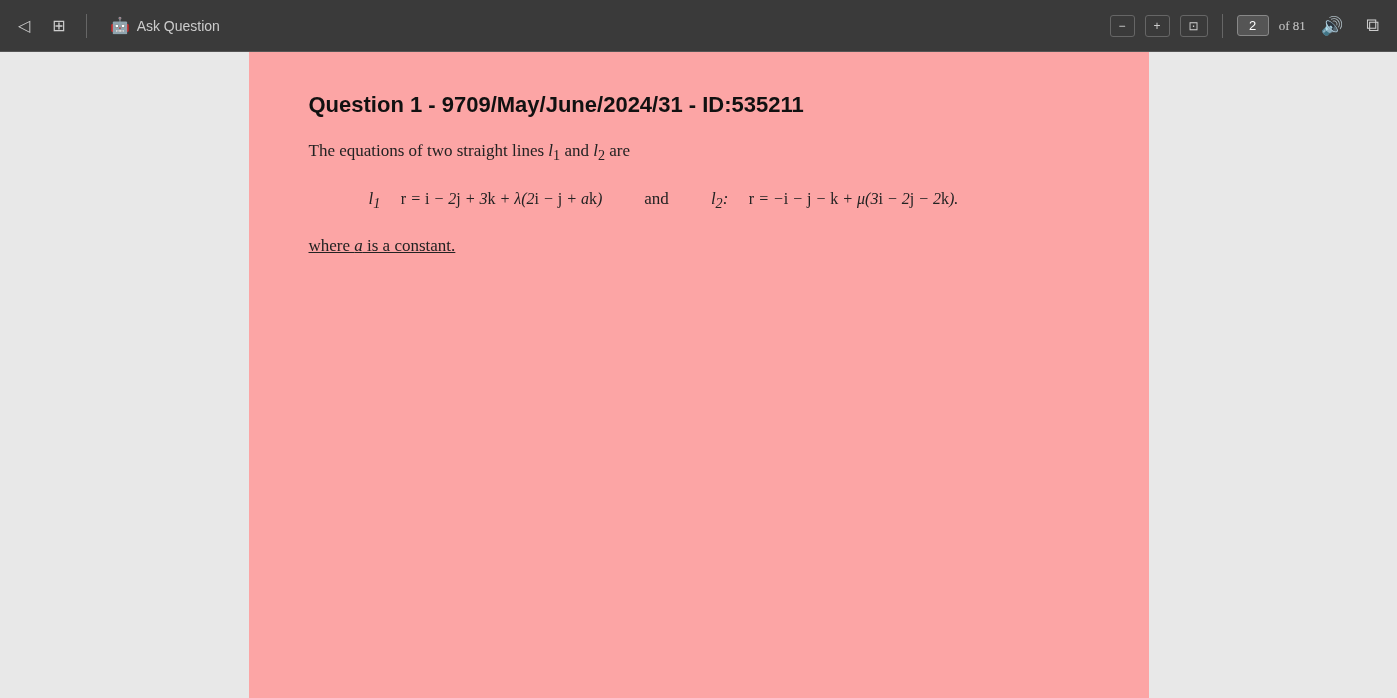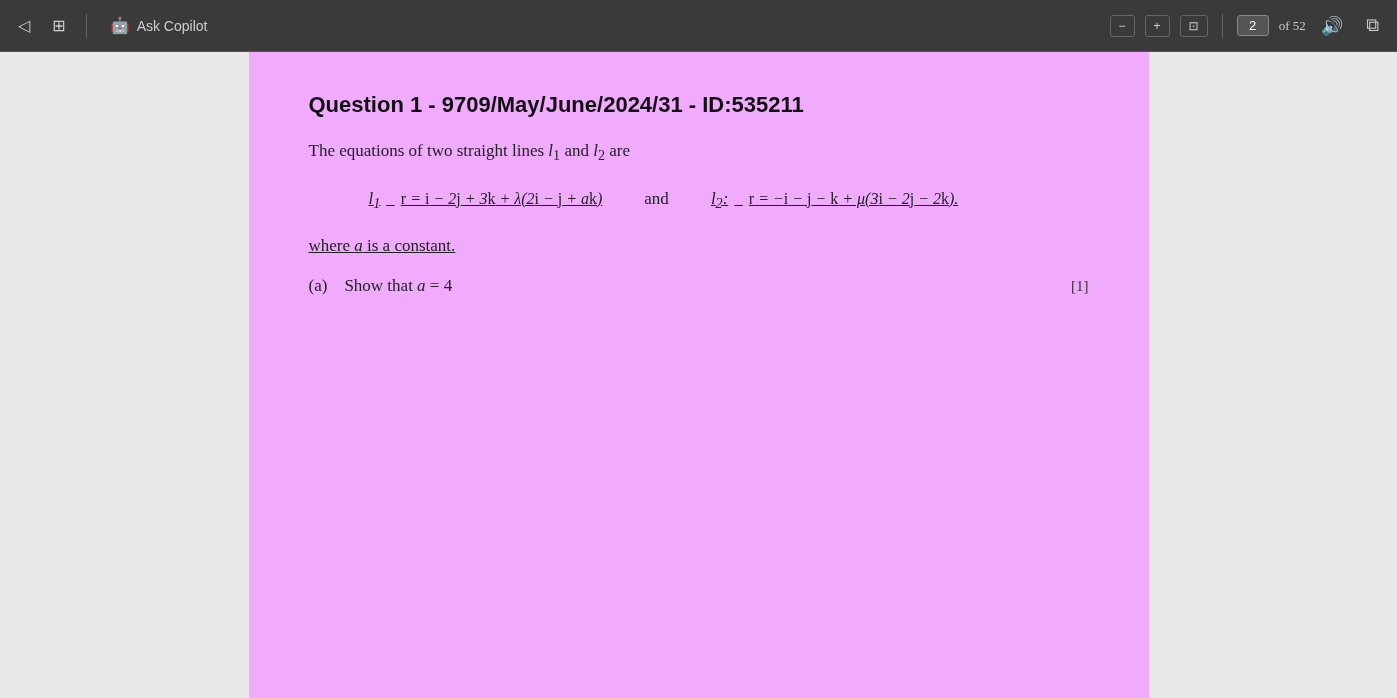--- a/index.html
+++ b/index.html
@@ -93,21 +93,21 @@
     
     .content-area {
       flex: 1;
       background: #e8e8e8;
       display: flex;
       justify-content: center;
       overflow-y: auto;
     }
 
     .page-content {
-      background: #f0abfc;
+      background: #fca5a5;
       width: 900px;
       min-height: 100%;
       padding: 40px 60px;
       position: relative;
     }
 
     .question-title {
       font-size: 22px;
       font-weight: bold;
       margin-bottom: 20px;
@@ -131,21 +131,20 @@
       display: flex;
       align-items: baseline;
       gap: 30px;
       flex-wrap: wrap;
     }
 
     .math-segment {
       display: inline-flex;
       align-items: baseline;
       gap: 6px;
-      text-decoration: underline;
     }
 
     .math-expr {
       font-style: italic;
       font-size: 16px;
     }
 
     .bold-and {
       font-style: normal;
       font-weight: normal;
@@ -190,31 +189,31 @@
   </style>
 </head>
 <body>
 
 <div class="toolbar">
   <span class="toolbar-icon">◁</span>
   <span class="toolbar-icon">⊞</span>
   <div class="toolbar-divider"></div>
   <button class="ask-copilot-btn">
     <span style="font-size:16px;">🤖</span>
-    <span>Ask Copilot</span>
+    <span>Ask Question</span>
   </button>
   <div class="toolbar-spacer"></div>
   <button class="toolbar-nav-btn">−</button>
   <button class="toolbar-nav-btn">+</button>
   <button class="toolbar-nav-btn">
     <span>⊡</span>
   </button>
   <div class="toolbar-divider"></div>
   <input class="page-num-input" type="text" value="2" style="">
-  <span class="of-text">of 52</span>
+  <span class="of-text">of 81</span>
   <span class="toolbar-action-icon">🔊</span>
   <span class="toolbar-action-icon">⧉</span>
 </div>
 
 <div class="content-area">
   <div class="page-content">
 
     <div class="question-title">Question 1 - 9709/May/June/2024/31 - ID:535211</div>
 
     <div class="question-text">
@@ -237,23 +236,15 @@
           <span class="math-roman">r</span> = −<span class="math-roman">i</span> − <span class="math-roman">j</span> − <span class="math-roman">k</span> + μ(3<span class="math-roman">i</span> − 2<span class="math-roman">j</span> − 2<span class="math-roman">k</span>).
         </span>
       </span>
     </div>
 
     <div class="constant-text">
       where <em>a</em> is a constant.
     </div>
 
 
-    <div class="part-line">
-      <span>
-        <span>(a)</span>
-        &nbsp;&nbsp;
-        Show that <em>a</em> = 4
-      </span>
-      <span class="marks">[1]</span>
-    </div>
 
   </div>
 </div>
 
 </body></html>

